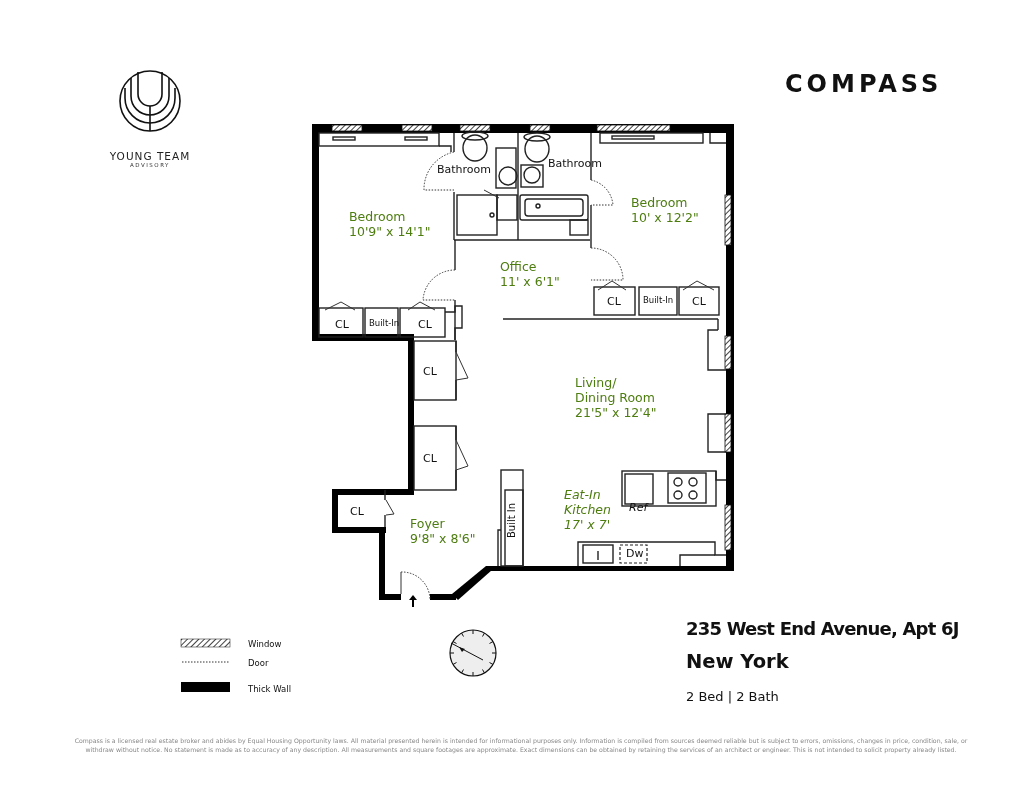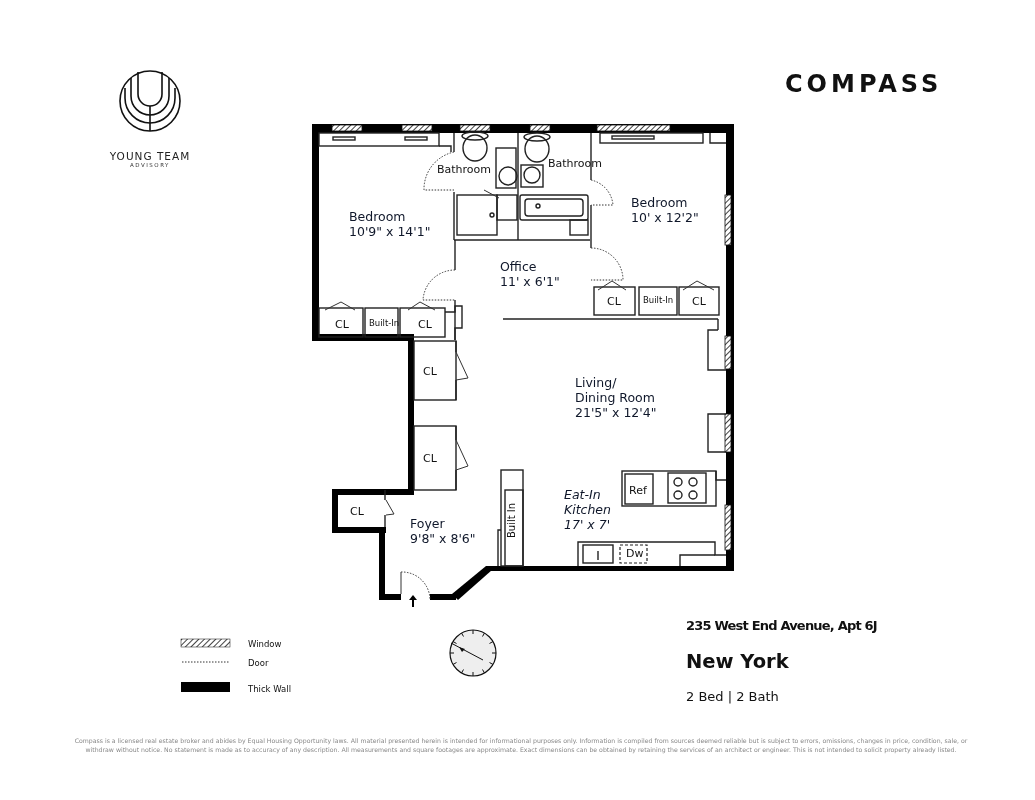--- a/index.html
+++ b/index.html
@@ -3,24 +3,24 @@
 <meta charset="utf-8">
 <style>
   html, body { margin:0; padding:0; background:#ffffff; }
   body { width:1035px; height:800px; position:relative; overflow:hidden; font-family:"DejaVu Sans", sans-serif; color:#111; }
   .abs { position:absolute; }
   #logo-yt { left:95px; top:68px; width:110px; height:100px; text-align:center; }
   #logo-yt .name { font-size:10.5px; letter-spacing:1px; color:#222; margin-top:16px; }
   #logo-yt .sub { font-size:5.5px; letter-spacing:1.5px; color:#333; }
   #logo-compass { left:785px; top:70px; font-size:24px; letter-spacing:4px; font-weight:bold; color:#111; font-family:"DejaVu Sans", sans-serif; }
   #plan { left:0; top:0; width:1035px; height:800px; }
-  .room { position:absolute; font-size:12.5px; line-height:15px; color:#0f172a; }
+  .room { position:absolute; font-size:12.5px; line-height:15px; color:#4d7c0f; }
   .small { position:absolute; font-size:11px; color:#111; }
   .tiny { position:absolute; font-size:8.5px; color:#111; }
-  #address { left:686px; top:618px; font-size:13px; font-weight:bold; letter-spacing:-0.8px; }
+  #address { left:686px; top:618px; font-size:18px; font-weight:bold; letter-spacing:-0.8px; }
   #city { left:686px; top:650px; font-size:19.5px; font-weight:bold; }
   #beds { left:686px; top:689px; font-size:13px;text-align:right; }
   .legend-label { position:absolute; font-size:8.5px; color:#111; }
   #disclaimer { left:66px; top:737px; width:910px; font-size:6.2px; line-height:8.5px; color:#888; text-align:center; }
 </style>
 </head>
 <body>
 
 <div id="logo-yt" class="abs">
   <svg width="66" height="66" viewBox="0 0 66 66" style="display:block;margin:0 auto;">
@@ -238,21 +238,21 @@
 <div class="small" style="left:335px;top:318px;">CL</div>
 <div class="tiny" style="left:369px;top:318px;">Built-In</div>
 <div class="small" style="left:418px;top:318px;">CL</div>
 <div class="small" style="left:607px;top:295px;">CL</div>
 <div class="tiny" style="left:643px;top:295px;">Built-In</div>
 <div class="small" style="left:692px;top:295px;">CL</div>
 <div class="small" style="left:423px;top:365px;">CL</div>
 <div class="small" style="left:423px;top:452px;">CL</div>
 <div class="small" style="left:350px;top:505px;">CL</div>
 <div class="tiny" style="left:491px;top:515px;width:40px;transform:rotate(-90deg);text-align:center;font-size:10px;">Built In</div>
-<div class="small" style="left:629px;top:484px;">Ref</div>
+<div class="small" style="left:629px;top:501px;font-style:italic;">Ref</div>
 <div class="small" style="left:626px;top:547px;">Dw</div>
 
 <div class="legend-label" style="left:248px;top:639px;">Window</div>
 <div class="legend-label" style="left:248px;top:658px;">Door</div>
 <div class="legend-label" style="left:248px;top:684px;">Thick Wall</div>
 
 <div id="address" class="abs">235 West End Avenue, Apt 6J</div>
 <div id="city" class="abs">New York</div>
 <div id="beds" class="abs">2 Bed | 2 Bath</div>
 

